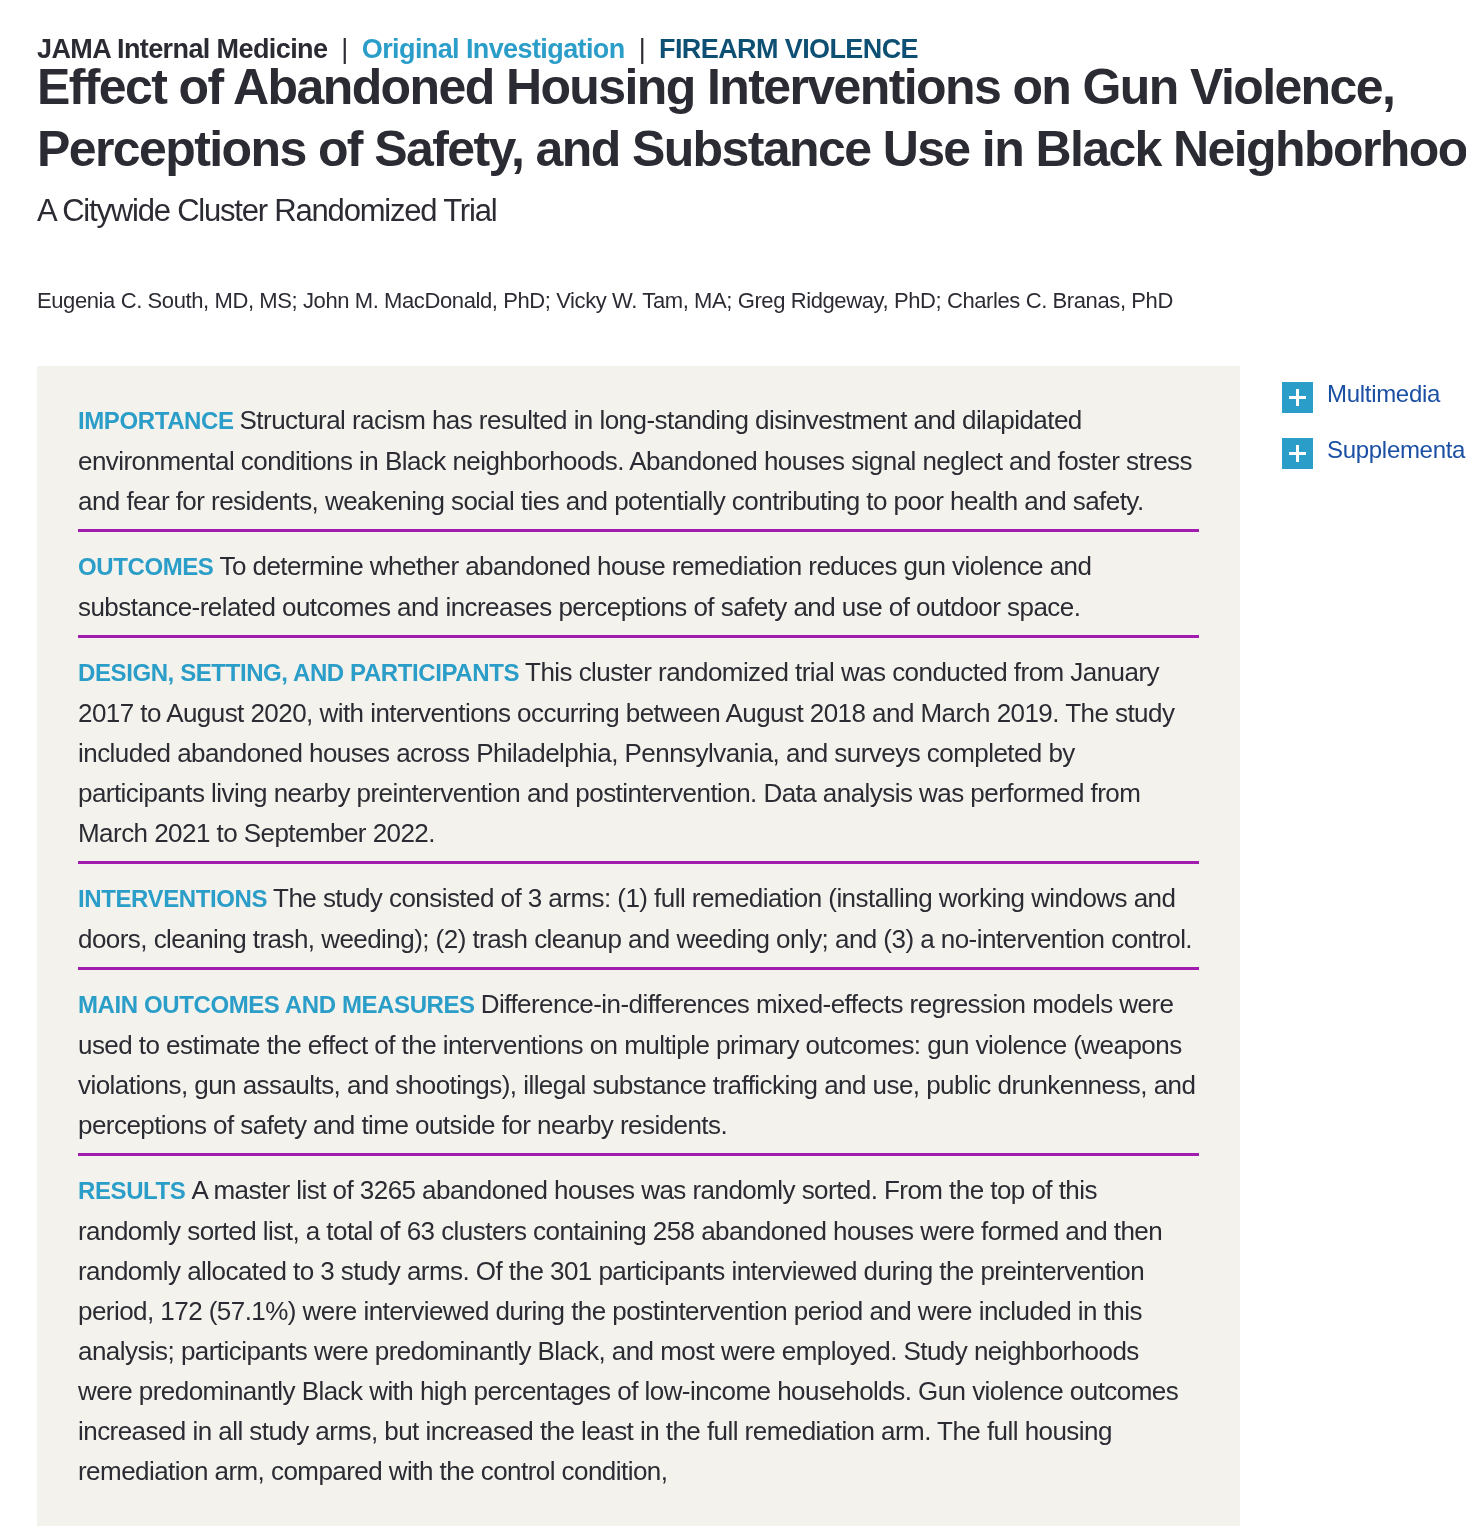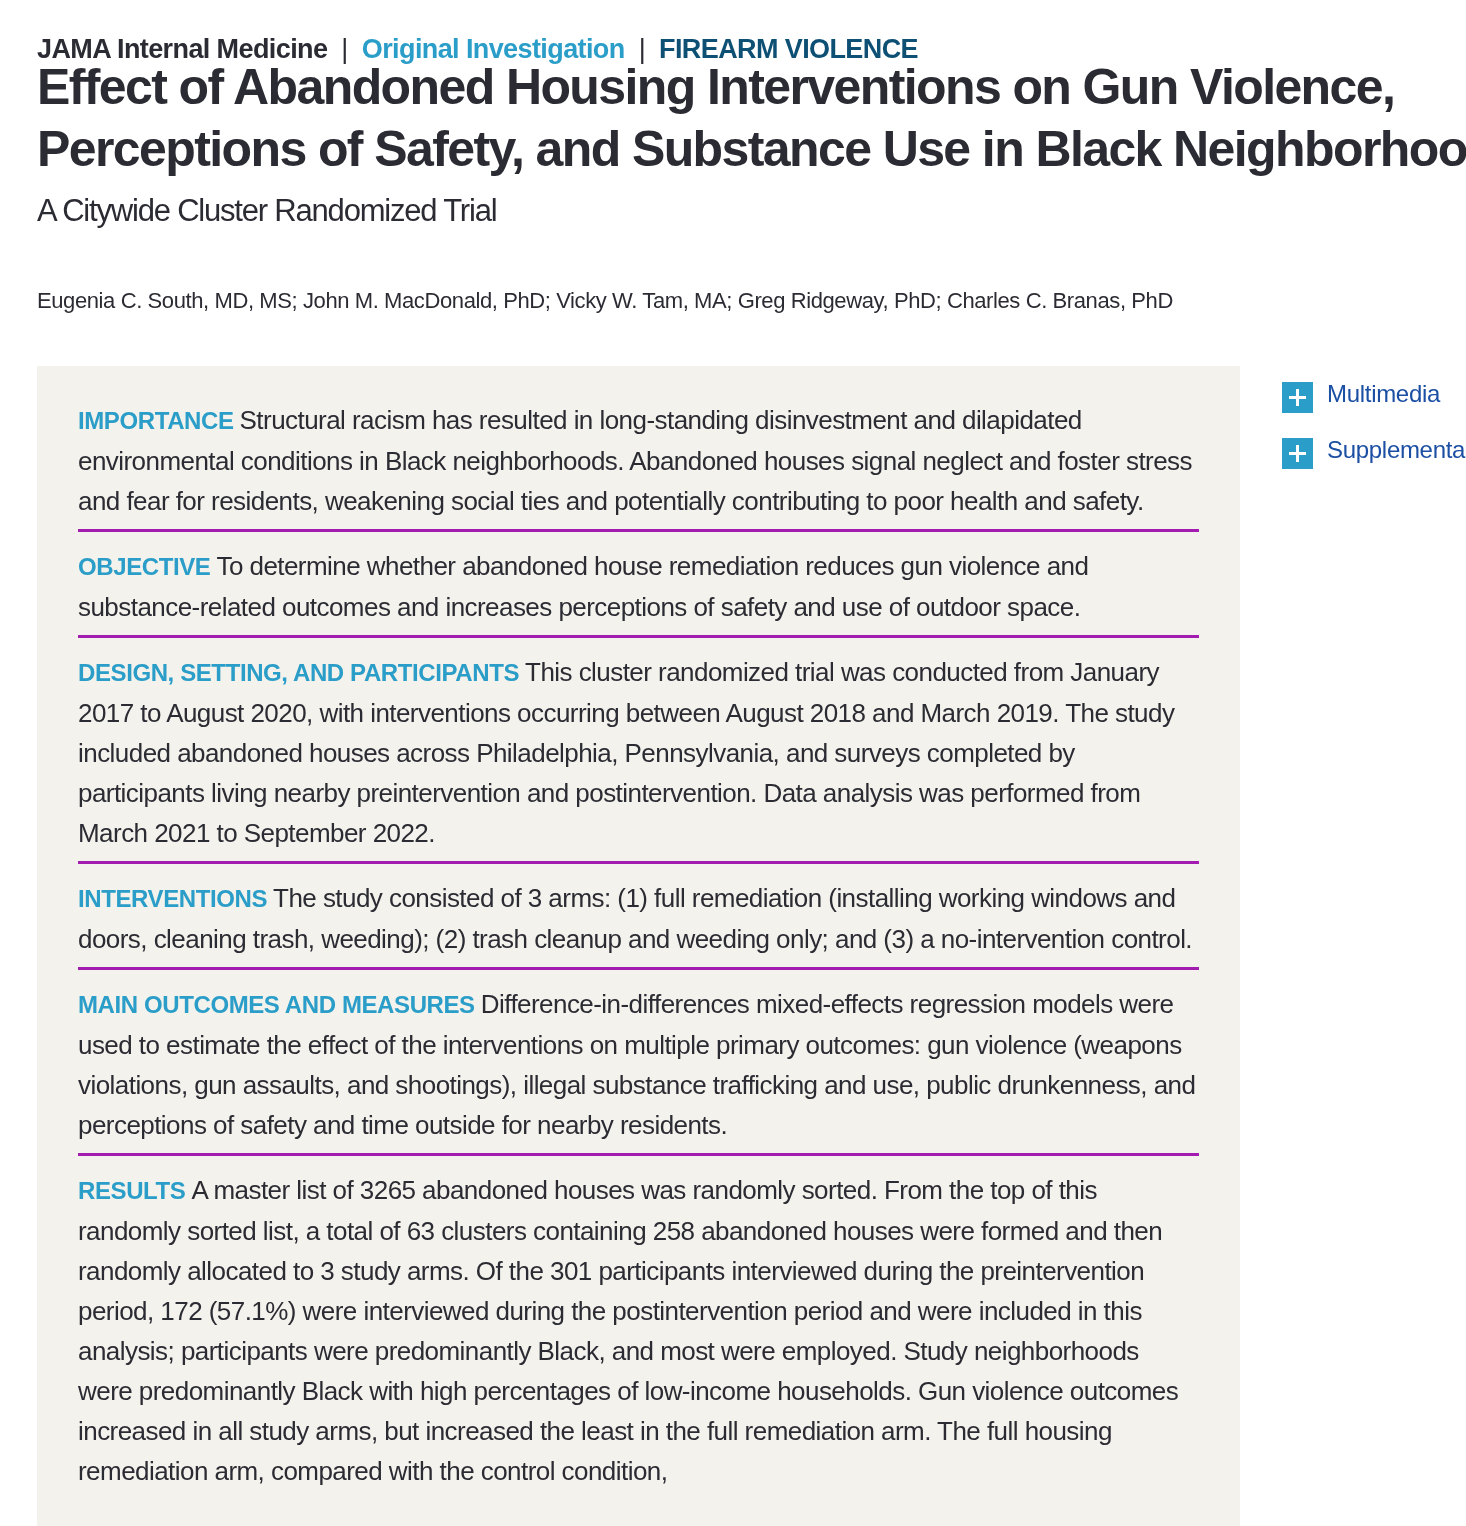--- a/index.html
+++ b/index.html
@@ -89,21 +89,21 @@
 
 <h2 class="subtitle">A Citywide Cluster Randomized Trial</h2>
 
 <div class="authors">Eugenia C. South, MD, MS; John M. MacDonald, PhD; Vicky W. Tam, MA; Greg Ridgeway, PhD; Charles C. Branas, PhD</div>
 
 <div class="abstract">
   <div class="section">
     <span class="label">IMPORTANCE</span><span>Structural racism has resulted in long-standing disinvestment and dilapidated environmental conditions in Black neighborhoods. Abandoned houses signal neglect and foster stress and fear for residents, weakening social ties and potentially contributing to poor health and safety.</span>
   </div>
   <div class="section">
-    <span class="label">OBJECTIVE</span><span>To determine whether abandoned house remediation reduces gun violence and substance-related outcomes and increases perceptions of safety and use of outdoor space.</span>
+    <span class="label">OUTCOMES</span><span>To determine whether abandoned house remediation reduces gun violence and substance-related outcomes and increases perceptions of safety and use of outdoor space.</span>
   </div>
   <div class="section">
     <span class="label">DESIGN, SETTING, AND PARTICIPANTS</span><span>This cluster randomized trial was conducted from January 2017 to August 2020, with interventions occurring between August 2018 and March 2019. The study included abandoned houses across Philadelphia, Pennsylvania, and surveys completed by participants living nearby preintervention and postintervention. Data analysis was performed from March 2021 to September 2022.</span>
   </div>
   <div class="section">
     <span class="label">INTERVENTIONS</span><span>The study consisted of 3 arms: (1) full remediation (installing working windows and doors, cleaning trash, weeding); (2) trash cleanup and weeding only; and (3) a no-intervention control.</span>
   </div>
   <div class="section">
     <span class="label">MAIN OUTCOMES AND MEASURES</span><span>Difference-in-differences mixed-effects regression models were used to estimate the effect of the interventions on multiple primary outcomes: gun violence (weapons violations, gun assaults, and shootings), illegal substance trafficking and use, public drunkenness, and perceptions of safety and time outside for nearby residents.</span>
   </div>

